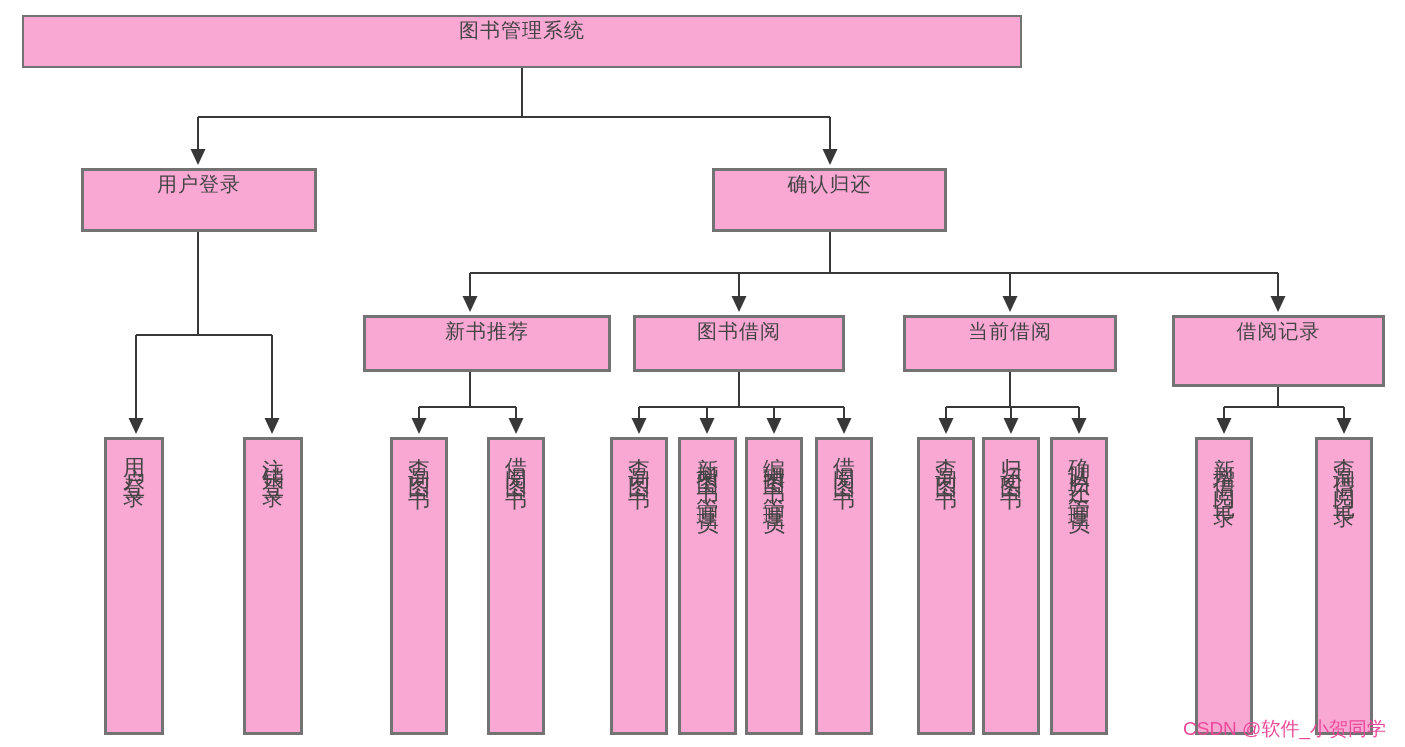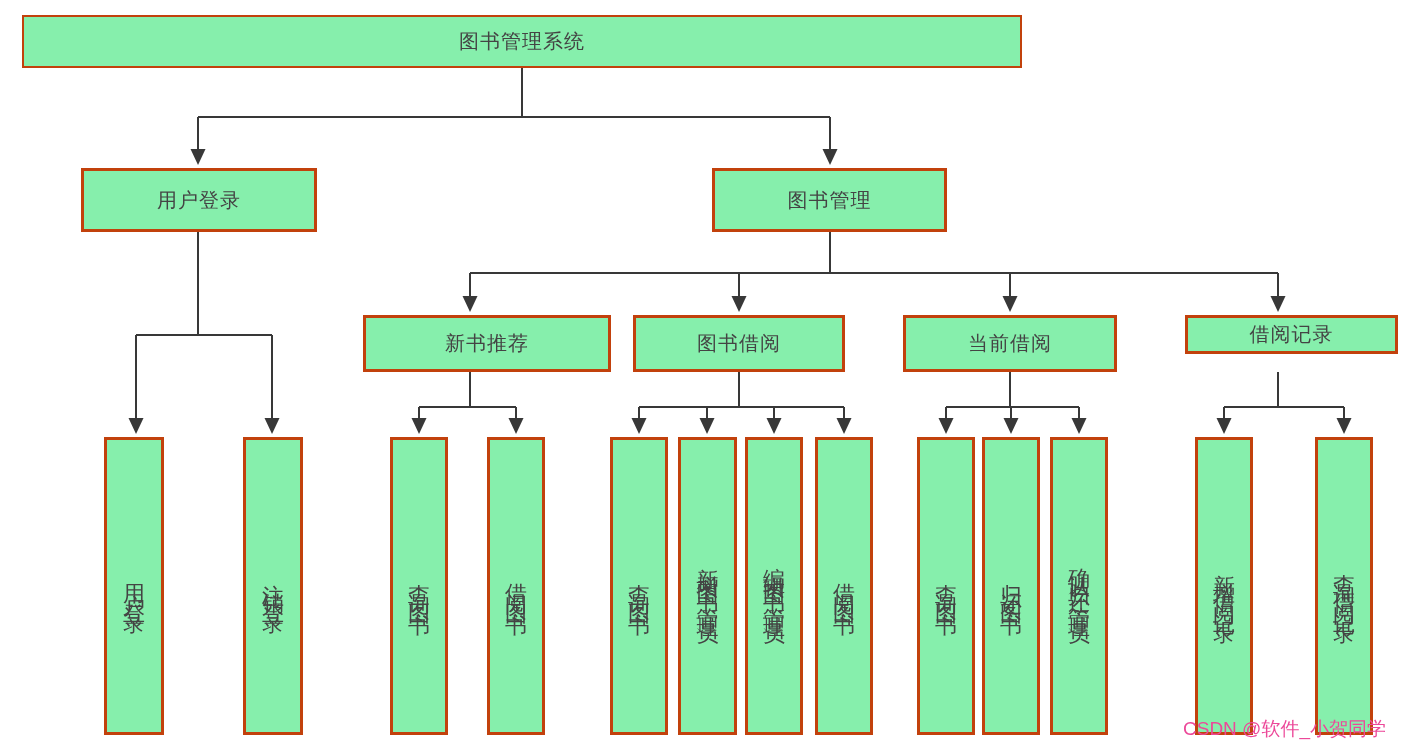--- a/index.html
+++ b/index.html
@@ -13,35 +13,35 @@
   }
   .connectors {
     position: absolute;
     left: 0; top: 0;
     width: 1405px; height: 747px;
     pointer-events: none;
   }
   .node {
     position: absolute;
     box-sizing: border-box;
-    background: #86efac;
-    border: 3px solid #c2410c;
+    background: #f9a8d4;
+    border: 3px solid #737373;
     display: flex;
-    align-items: center;
+    align-items: flex-start;
     justify-content: center;
     color: #444444;
   }
   .hnode { font-size: 20px; letter-spacing: 1px; }
   .n-root   { left: 22px;  top: 15px;  width: 1000px; height: 53px; border-width: 2px; }
   .n-login  { left: 81px;  top: 168px; width: 236px;  height: 64px; }
   .n-mgmt   { left: 712px; top: 168px; width: 235px;  height: 64px; }
   .n-rec    { left: 363px; top: 315px; width: 248px;  height: 57px; }
   .n-borrow { left: 633px; top: 315px; width: 212px;  height: 57px; }
   .n-cur    { left: 903px; top: 315px; width: 214px;  height: 57px; }
-  .n-rec2   { left: 1172px;top: 315px; width: 213px;  height: 39px; margin-left: 13px; }
+  .n-rec2   { left: 1172px;top: 315px; width: 213px;  height: 72px; }
 
   .leaf { top: 437px; height: 298px; width: 58px; }
   .leaf .vtext {
     writing-mode: vertical-rl;
     line-height: 1;
     font-size: 22px;
     letter-spacing: 10px;
     white-space: nowrap;
   }
   .l1  { left: 104px; width: 60px; }
@@ -105,21 +105,21 @@
   </svg>
 
   <div class="node hnode n-root">
     <span class="label">图书管理系统</span>
   </div>
 
   <div class="node hnode n-login">
     <span class="label">用户登录</span>
   </div>
   <div class="node hnode n-mgmt">
-    <span class="label">图书管理</span>
+    <span class="label">确认归还</span>
   </div>
 
   <div class="node hnode n-rec">
     <span class="label">新书推荐</span>
   </div>
   <div class="node hnode n-borrow">
     <span class="label">图书借阅</span>
   </div>
   <div class="node hnode n-cur">
     <span class="label">当前借阅</span>

